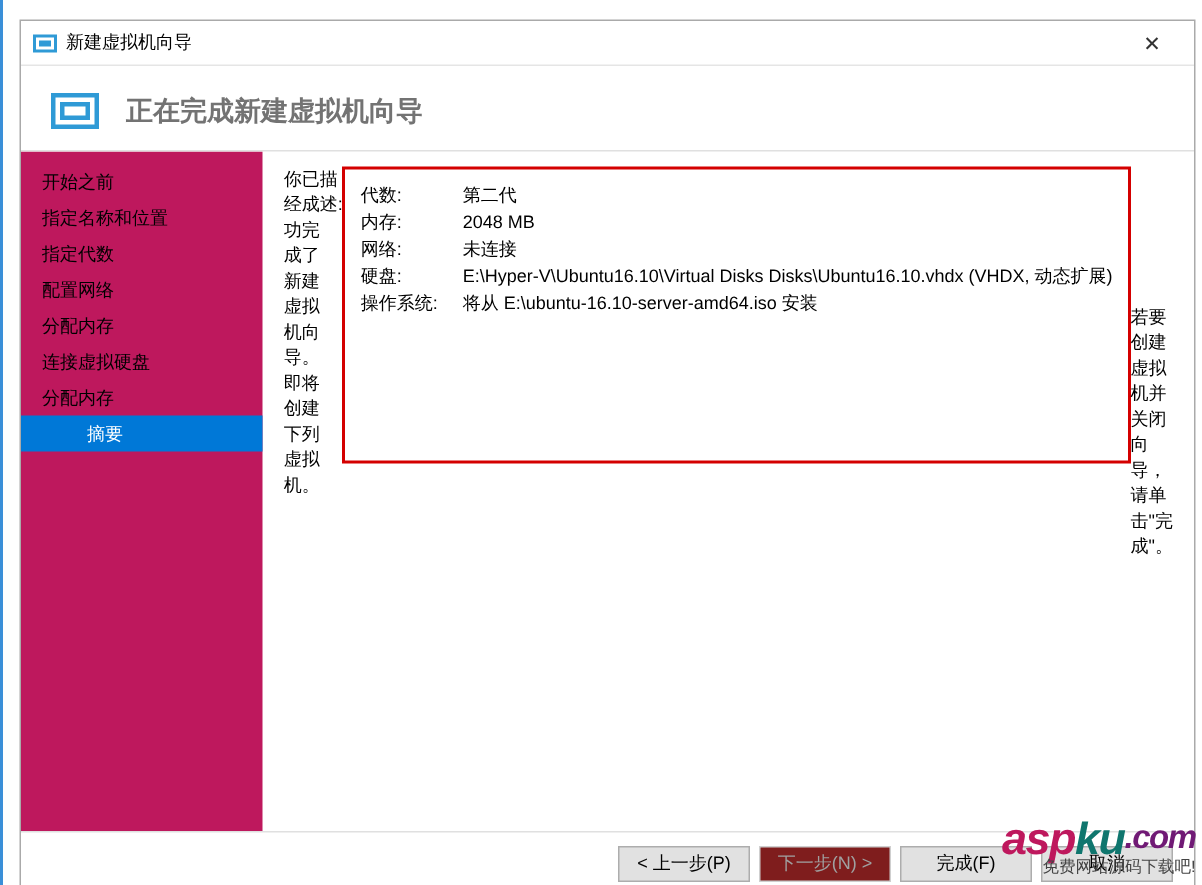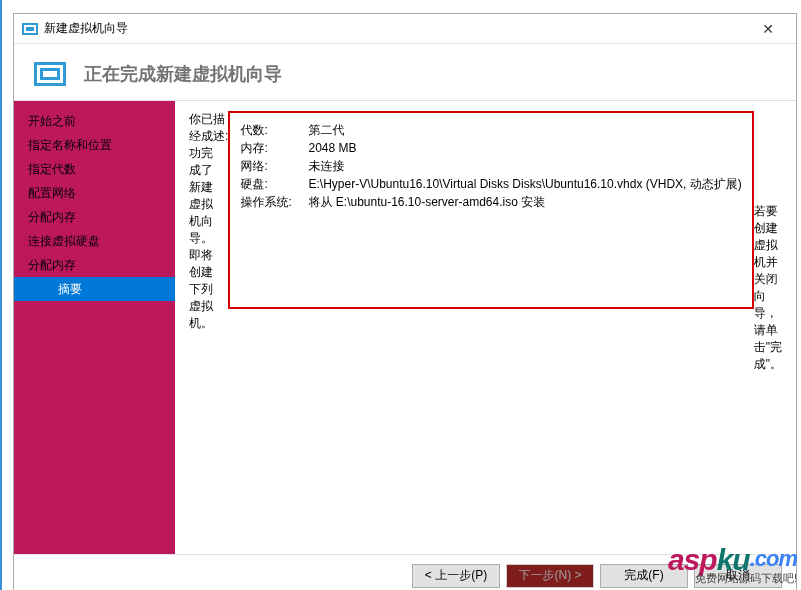--- a/index.html
+++ b/index.html
@@ -143,21 +143,21 @@
   pointer-events: none;
 }
 .watermark .big {
   font-size: 30px;
   font-weight: 900;
   font-style: italic;
   letter-spacing: -1px;
 }
 .watermark .big .a { color: #be185d; }
 .watermark .big .b { color: #0f766e; }
-.watermark .big .c { color: #3b82f6; font-size: 22px; vertical-align: 4px; }
+.watermark .big .c { color: #701a75; font-size: 22px; vertical-align: 4px; }
 .watermark .sub {
   font-size: 11px;
   color: #444;
   margin-top: -2px;
 }
 .hv-svg-sm rect.bg { fill:#2f9ad6; }
 .hv-svg-sm rect.fg { fill:#fff; }
 </style>
 </head>
 <body>

